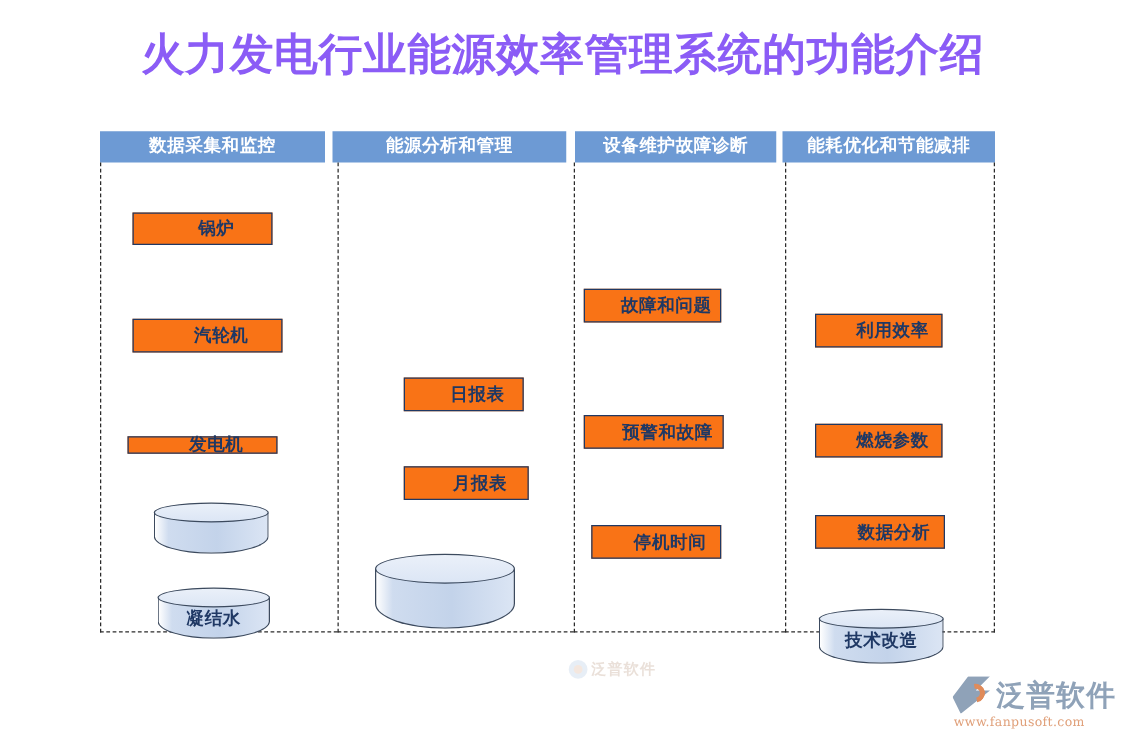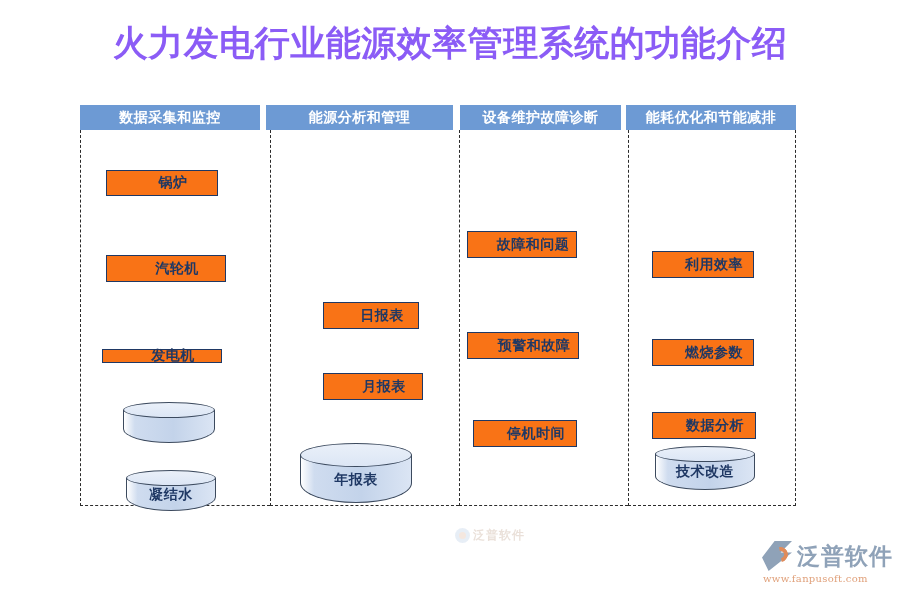--- a/index.html
+++ b/index.html
@@ -261,41 +261,40 @@
       </div>
       <div class="node rect" style="left: 243px; top: 197px; width: 96px; height: 27px;">
         <span>日报表</span>
       </div>
       <div class="node rect" style="left: 243px; top: 268px; width: 100px; height: 27px;">
         <span>月报表</span>
       </div>
       <div class="node cyl tall" style="left: 220px; top: 338px; width: 112px; height: 60px;">
         <span class="cyl-body"></span>
         <span class="cyl-top"></span>
-        <span class="cyl-label">年报表</span>
       </div>
       <div class="node rect" style="left: 387px; top: 126px; width: 110px; height: 27px;">
         <span>故障和问题</span>
       </div>
       <div class="node rect" style="left: 387px; top: 227px; width: 112px; height: 27px;">
         <span>预警和故障</span>
       </div>
       <div class="node rect" style="left: 393px; top: 315px; width: 104px; height: 27px;">
         <span>停机时间</span>
       </div>
       <div class="node rect" style="left: 572px; top: 146px; width: 102px; height: 27px;">
         <span>利用效率</span>
       </div>
       <div class="node rect" style="left: 572px; top: 234px; width: 102px; height: 27px;">
         <span>燃烧参数</span>
       </div>
       <div class="node rect" style="left: 572px; top: 307px; width: 104px; height: 27px;">
         <span>数据分析</span>
       </div>
-      <div class="node cyl" style="left: 575px; top: 341px; width: 100px; height: 44px;">
+      <div class="node cyl" style="left: 575px; top: 382px; width: 100px; height: 44px;">
         <span class="cyl-body"></span>
         <span class="cyl-top"></span>
         <span class="cyl-label">技术改造</span>
       </div>
     </div>
 
   <div id="cyl-watermark" style="left: 358px; top: 420px; width: 104px; height: 20px;">
     <span class="wm-mark"></span>
     <span class="wm-txt">泛普软件</span>
   </div>

